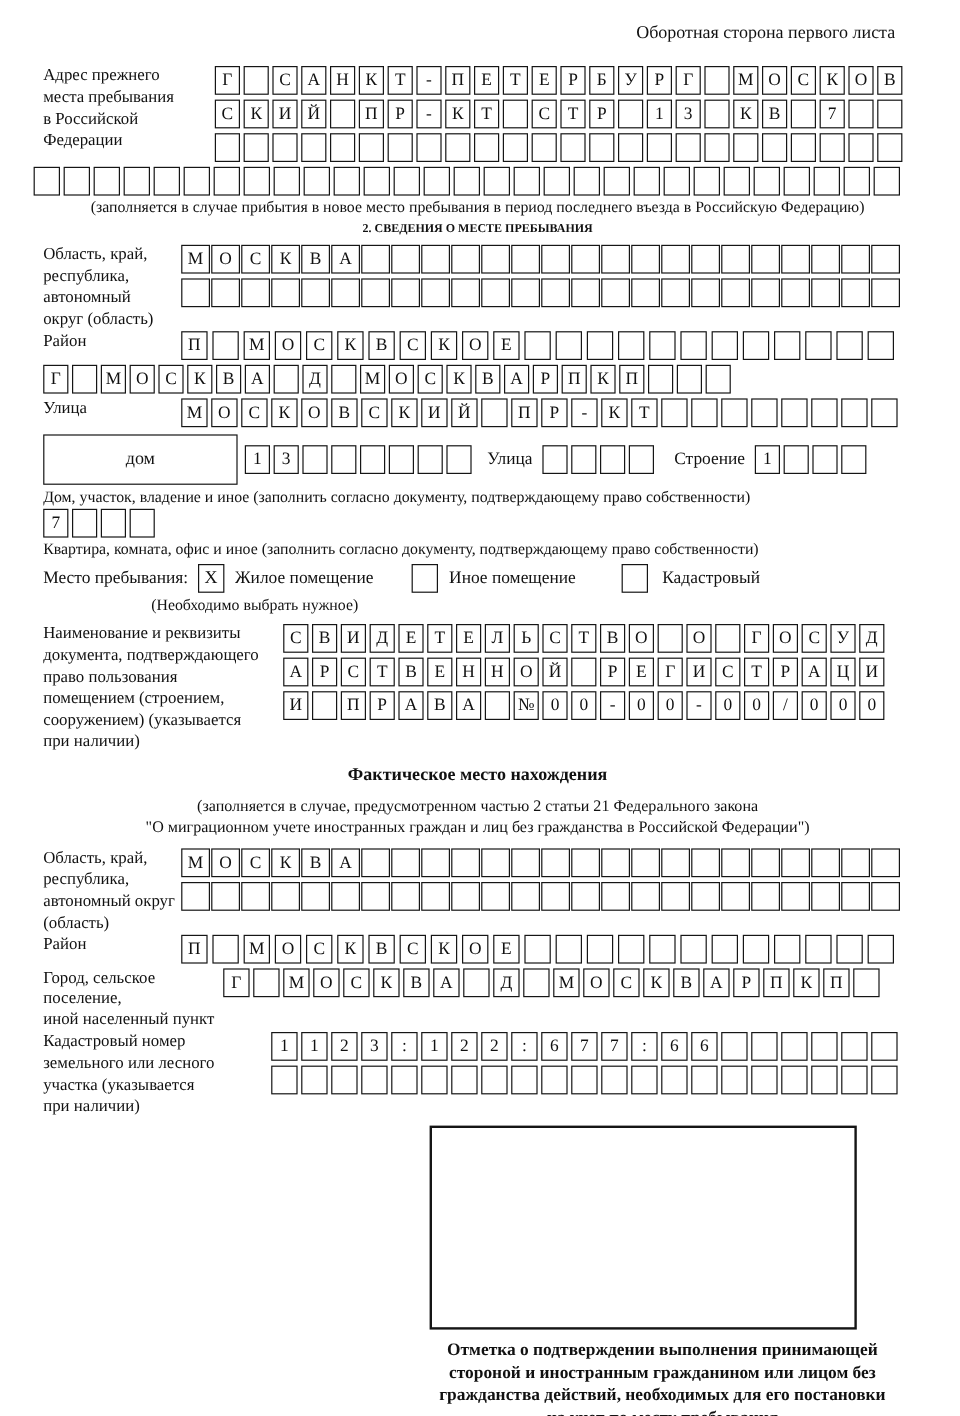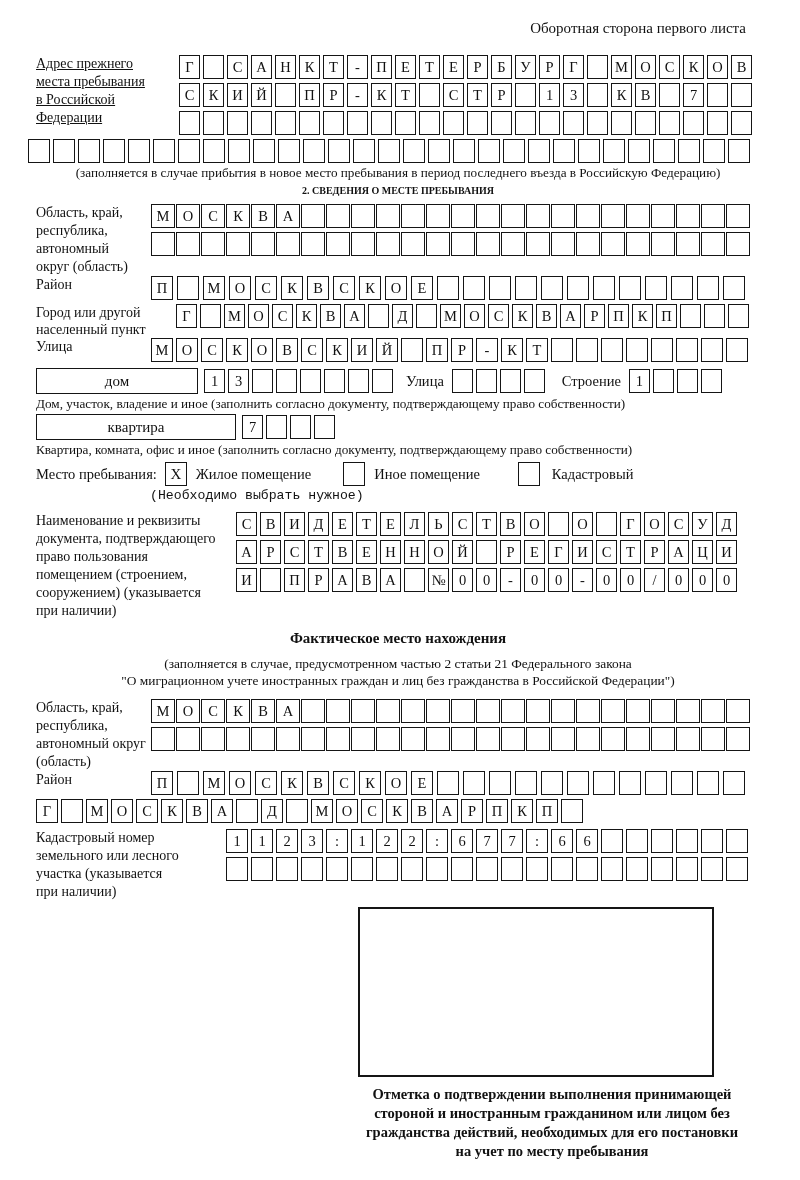--- a/index.html
+++ b/index.html
@@ -5,50 +5,50 @@
   html,body{margin:0;padding:0;}
   body{
     width:800px;height:1180px;overflow:hidden;background:#ffffff;color:#111;
     font-family:"Liberation Serif","DejaVu Serif",serif;
     box-sizing:border-box;padding:20px 40px 0 36px;position:relative;
   }
   .header-note{text-align:right;font-size:15px;padding-right:14px;margin-bottom:18px;}
   .frow{display:flex;align-items:flex-start;}
   .lbl{font-size:14px;line-height:18px;white-space:pre-line;flex:none;}
   .lbl.lh17{line-height:17px;}
-  .w143{width:143px;text-decoration:underline;} .w115{width:115px;} .w140{width:140px;} .w200{width:200px;}
+  .w143{width:143px;} .w115{width:115px;} .w140{width:140px;} .w200{width:200px;}
   .w150{width:150px;} .w190{width:190px;}
   .rowscol{display:flex;flex-direction:column;}
   .boxrow{display:flex;margin-bottom:4px;flex:none;}
   .box{
     box-sizing:border-box;flex:none;display:inline-flex;align-items:center;justify-content:center;
     width:21px;height:24px;border:1.6px solid #151515;margin-right:3px;
     font-size:14.5px;line-height:1;
   }
   .tight .box{width:24px;margin-right:1px;}
   .p25 .box{width:22px;margin-right:3px;}
   .p26 .box{width:22px;margin-right:4px;}
   .fullrow{margin-left:-8px;margin-bottom:2px;}
   .hint{font-size:13.2px;line-height:16px;}
   .hint.center{text-align:center;margin-bottom:4px;}
   .sec-title{text-align:center;font-weight:bold;font-size:10px;margin:4px 0 8px 0;}
   .widefield{
-    box-sizing:border-box;height:26px;border:1.8px solid #151515;flex:none;
+    box-sizing:border-box;height:42px;border:1.8px solid #151515;flex:none;
     display:flex;align-items:center;justify-content:center;font-size:15px;
   }
   .wf162{width:162px;margin-right:6px;} .wf200{width:200px;margin-right:6px;}
   .inlbl{font-size:14.5px;line-height:26px;flex:none;}
   .ml10{margin-left:10px;margin-right:8px;} .ml14{margin-left:14px;margin-right:8px;}
   .stay{align-items:center;margin:4px 0 2px 0;}
   .stay .t{font-size:14.5px;flex:none;}
   .cbox{
     box-sizing:border-box;flex:none;width:22px;height:24px;border:1.6px solid #151515;
     display:inline-flex;align-items:center;justify-content:center;font-size:15px;
   }
-  .choose-hint{margin-left:114px;margin-bottom:8px;font-family:Liberation Mono, monospace;}
+  .choose-hint{margin-left:90px;margin-bottom:8px;}
   .act-title{text-align:center;font-weight:bold;font-size:15px;margin:10px 0 8px 0;}
   .sub{text-align:center;font-size:13.4px;line-height:17px;}
   .sub.last{margin-bottom:10px;}
   .stamp-box{
     box-sizing:border-box;width:356px;height:170px;border:2px solid #151515;
     margin:6px 0 8px 322px;
   }
   .stamp-caption{
     width:420px;margin-left:306px;text-align:center;
     font-weight:bold;font-size:14.5px;line-height:19px;white-space:pre-line;
@@ -266,22 +266,20 @@
       <span class="box"></span>
       <span class="box"></span>
       <span class="box"></span>
       <span class="box"></span>
       <span class="box"></span>
       <span class="box"></span>
     </div>
 </div>
 
 <div class="frow">
-  <div class="lbl lh17 w140">Город или другой
-населенный пункт</div>
   <div class="boxrow">
       <span class="box">Г</span>
       <span class="box"></span>
       <span class="box">М</span>
       <span class="box">О</span>
       <span class="box">С</span>
       <span class="box">К</span>
       <span class="box">В</span>
       <span class="box">А</span>
       <span class="box"></span>
@@ -356,21 +354,20 @@
   <div class="boxrow mb0">
       <span class="box">1</span>
       <span class="box"></span>
       <span class="box"></span>
       <span class="box"></span>
     </div>
 </div>
 <div class="hint">Дом, участок, владение и иное (заполнить согласно документу, подтверждающему право собственности)</div>
 
 <div class="frow housrow">
-  <div class="widefield wf200">квартира</div>
   <div class="boxrow mb0">
       <span class="box">7</span>
       <span class="box"></span>
       <span class="box"></span>
       <span class="box"></span>
     </div>
 </div>
 <div class="hint">Квартира, комната, офис и иное (заполнить согласно документу, подтверждающему право собственности)</div>
 
 <div class="frow stay">
@@ -552,20 +549,22 @@
       <span class="box"></span>
       <span class="box"></span>
       <span class="box"></span>
       <span class="box"></span>
       <span class="box"></span>
       <span class="box"></span>
     </div>
 </div>
 
 <div class="frow">
+  <div class="lbl lh17 w150">Город, сельское поселение,
+иной населенный пункт</div>
   <div class="boxrow p25">
       <span class="box">Г</span>
       <span class="box"></span>
       <span class="box">М</span>
       <span class="box">О</span>
       <span class="box">С</span>
       <span class="box">К</span>
       <span class="box">В</span>
       <span class="box">А</span>
       <span class="box"></span>

